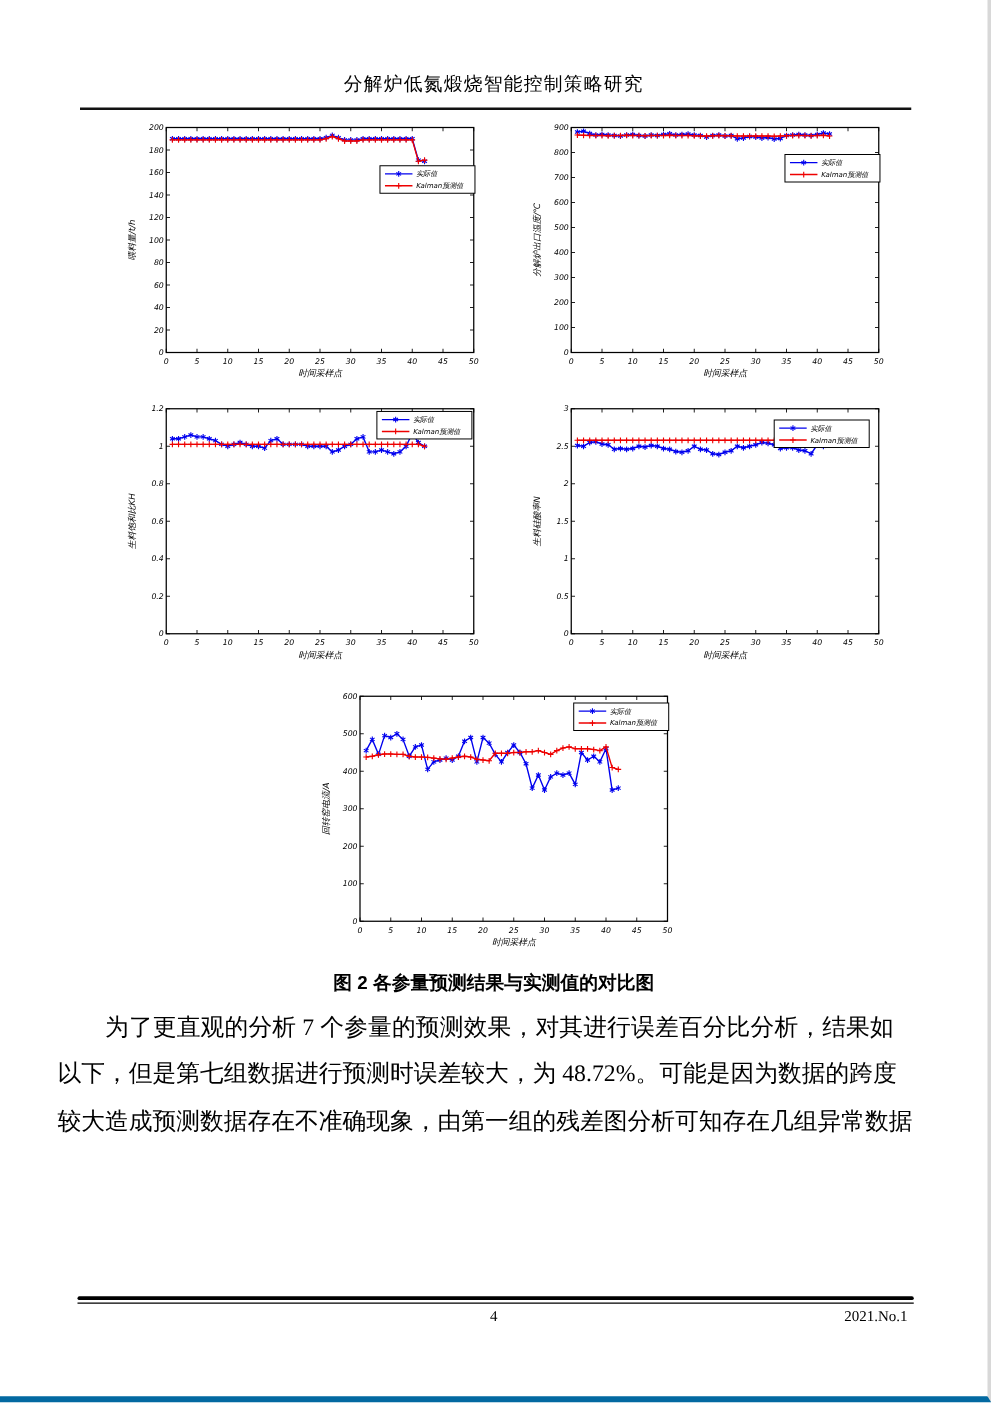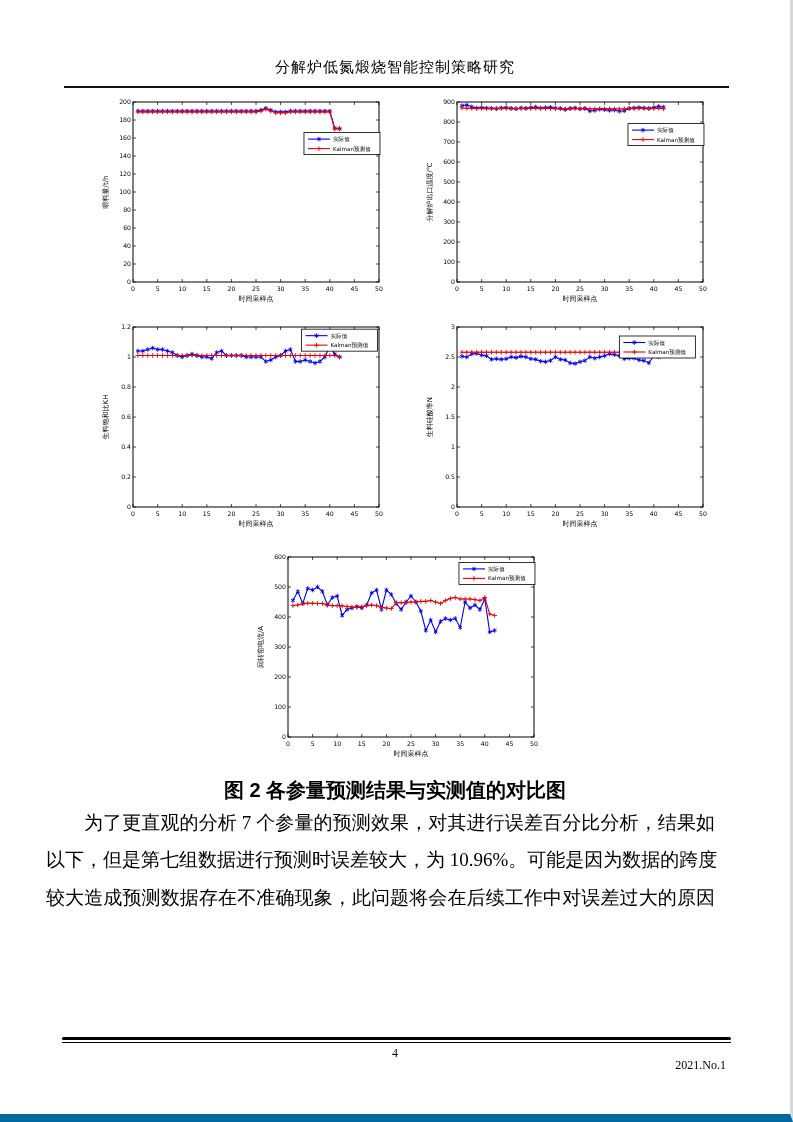--- a/index.html
+++ b/index.html
@@ -1,38 +1,38 @@
 <!DOCTYPE html>
 <html><head>
 <meta charset="utf-8">
 <style>
   html,body{margin:0;padding:0;background:#ffffff;}
   .page{position:relative;width:793px;height:1122px;background:#fff;overflow:hidden;
         font-family:"Liberation Serif", serif;color:#000;box-sizing:border-box;
-        border-right:3px solid #d8d8d8;border-bottom:8px solid #0369a1;}
+        border-right:3px solid #d8d8d8;border-bottom:5px solid #0369a1;}
   .page-title{position:absolute;top:58px;left:0;width:100%;text-align:center;
         font-size:15px;letter-spacing:1px;}
   .header-rule{position:absolute;top:86px;left:64px;width:665px;height:2px;background:#111;}
-  .fig{position:absolute;width:292px;height:218px;}
+  .fig{position:absolute;width:292px;height:218px;font-style:italic;}
   .fig svg{width:100%;height:100%;display:block;font-family:"DejaVu Sans", sans-serif;}
   #fig0{left:97px;top:96px;}
   #fig1{left:421px;top:96px;}
   #fig2{left:97px;top:321px;}
   #fig3{left:421px;top:321px;}
   #fig4{left:252px;top:551px;}
   .caption{position:absolute;top:777px;left:0;width:100%;text-align:center;
-        font-size:20px;font-weight:bold;font-family:"Liberation Sans", sans-serif;}
+        font-size:15px;font-weight:bold;font-family:"Liberation Sans", sans-serif;}
   .body-text{position:absolute;top:804px;left:46px;width:669px;font-size:19px;}
   .body-text .line{height:37.4px;line-height:37.4px;text-align:justify;text-align-last:justify;
         white-space:nowrap;overflow:visible;}
   .body-text .line.indent{text-indent:2em;}
   .footer-rule-thick{position:absolute;top:1037px;left:62px;width:669px;height:3px;background:#000;border-radius:2px;}
   .footer-rule-thin{position:absolute;top:1042px;left:62px;width:669px;height:1px;background:#000;}
   .footer-page{position:absolute;top:1046px;left:0;width:100%;text-align:center;font-size:12px;}
-  .footer-issue{position:absolute;top:1046px;right:64px;font-size:12px;margin-top:12px;}
+  .footer-issue{position:absolute;top:1046px;right:64px;font-size:12px;}
 </style>
 </head>
 <body>
 
 <div class="page">
 
   <div class="page-title">分解炉低氮煅烧智能控制策略研究</div>
   <div class="header-rule"></div>
 
   <div class="fig" id="fig0">
@@ -2329,22 +2329,22 @@
           <line x1="221.97" y1="25.099999999999998" x2="221.97" y2="29.7" stroke="#ee0000" stroke-width="0.9"></line>
         </g>
         <text x="235.97" y="29.4" font-size="5.6" fill="#000">Kalman预测值</text>
       </svg>
   </div>
 
   <div class="caption">图 2 各参量预测结果与实测值的对比图</div>
 
   <div class="body-text">
     <div class="line indent">为了更直观的分析 7 个参量的预测效果，对其进行误差百分比分析，结果如</div>
-    <div class="line">以下，但是第七组数据进行预测时误差较大，为 10.96%。可能是因为数据的跨度</div>
-    <div class="line">较大造成预测数据存在不准确现象，此问题将会在后续工作中对误差过大的原因</div>
+    <div class="line">以下，但是第七组数据进行预测时误差较大，为 48.72%。可能是因为数据的跨度</div>
+    <div class="line">较大造成预测数据存在不准确现象，由第一组的残差图分析可知存在几组异常数据</div>
   </div>
 
   <div class="footer-rule-thick"></div>
   <div class="footer-rule-thin"></div>
   <div class="footer-page">4</div>
   <div class="footer-issue">2021.No.1</div>
 
 </div>
 
 </body></html>

